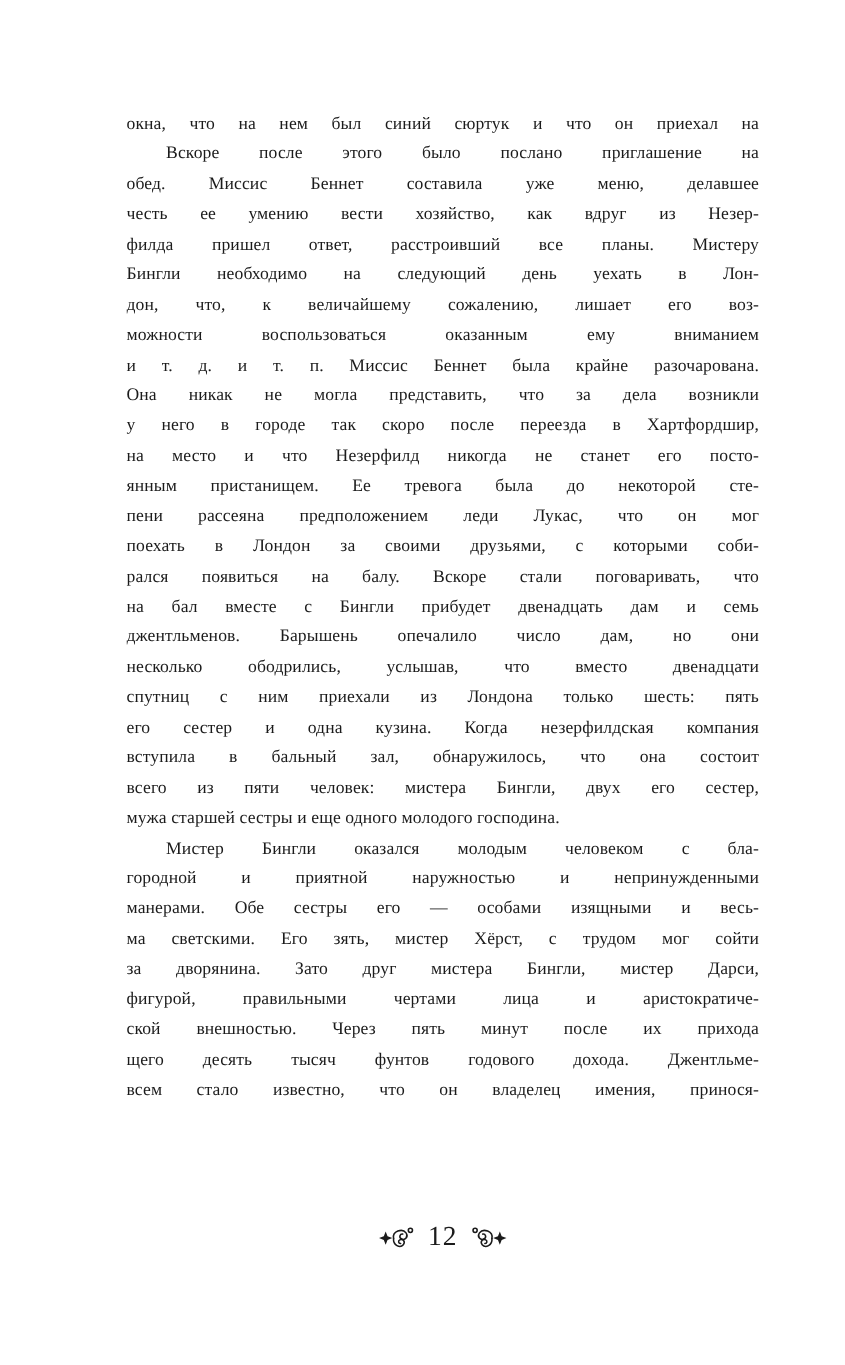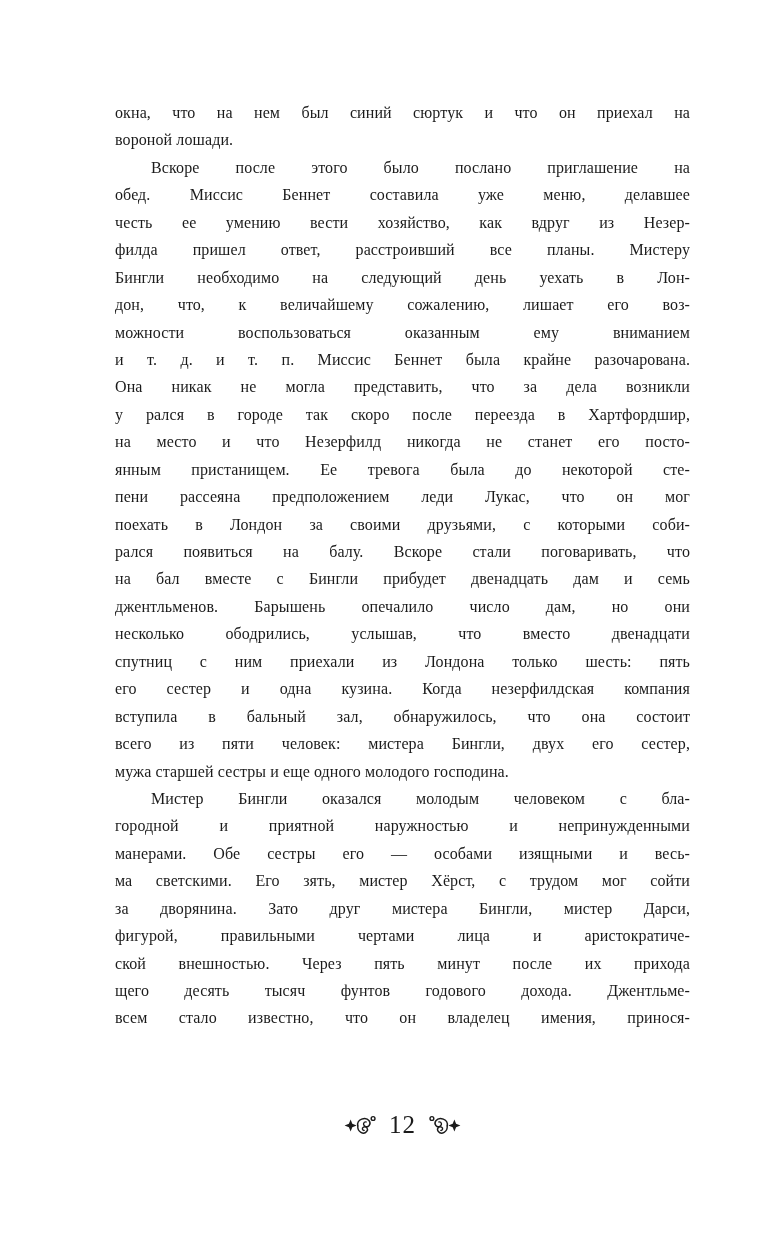--- a/index.html
+++ b/index.html
@@ -35,31 +35,30 @@
   .ornament { display: block; }
   .ornament.flip { transform: scaleX(-1); }
 </style>
 </head>
 <body>
 
 <div class="page">
 
   <div class="text-block" id="text-block">
       <div class="line">окна, что на нем был синий сюртук и что он приехал на</div>
-      <div class="line para-end">вороной лошади.</div>
       <div class="line indent">Вскоре после этого было послано приглашение на</div>
       <div class="line">обед. Миссис Беннет составила уже меню, делавшее</div>
       <div class="line">честь ее умению вести хозяйство, как вдруг из Незер-</div>
       <div class="line">филда пришел ответ, расстроивший все планы. Мистеру</div>
       <div class="line">Бингли необходимо на следующий день уехать в Лон-</div>
       <div class="line">дон, что, к величайшему сожалению, лишает его воз-</div>
       <div class="line">можности воспользоваться оказанным ему вниманием</div>
       <div class="line">и т. д. и т. п. Миссис Беннет была крайне разочарована.</div>
       <div class="line">Она никак не могла представить, что за дела возникли</div>
-      <div class="line">у рался в городе так скоро после переезда в Хартфордшир,</div>
+      <div class="line">у него в городе так скоро после переезда в Хартфордшир,</div>
       <div class="line">на место и что Незерфилд никогда не станет его посто-</div>
       <div class="line">янным пристанищем. Ее тревога была до некоторой сте-</div>
       <div class="line">пени рассеяна предположением леди Лукас, что он мог</div>
       <div class="line">поехать в Лондон за своими друзьями, с которыми соби-</div>
       <div class="line">рался появиться на балу. Вскоре стали поговаривать, что</div>
       <div class="line">на бал вместе с Бингли прибудет двенадцать дам и семь</div>
       <div class="line">джентльменов. Барышень опечалило число дам, но они</div>
       <div class="line">несколько ободрились, услышав, что вместо двенадцати</div>
       <div class="line">спутниц с ним приехали из Лондона только шесть: пять</div>
       <div class="line">его сестер и одна кузина. Когда незерфилдская компания</div>

